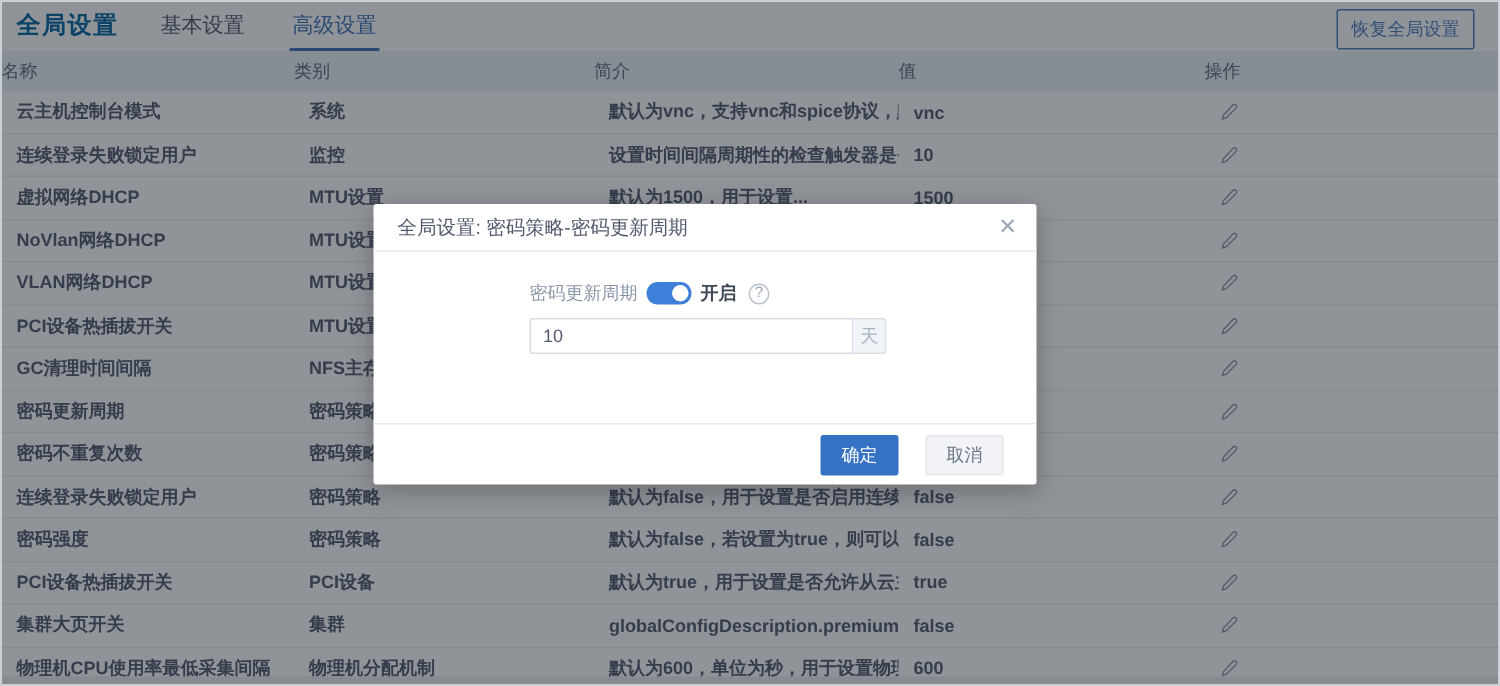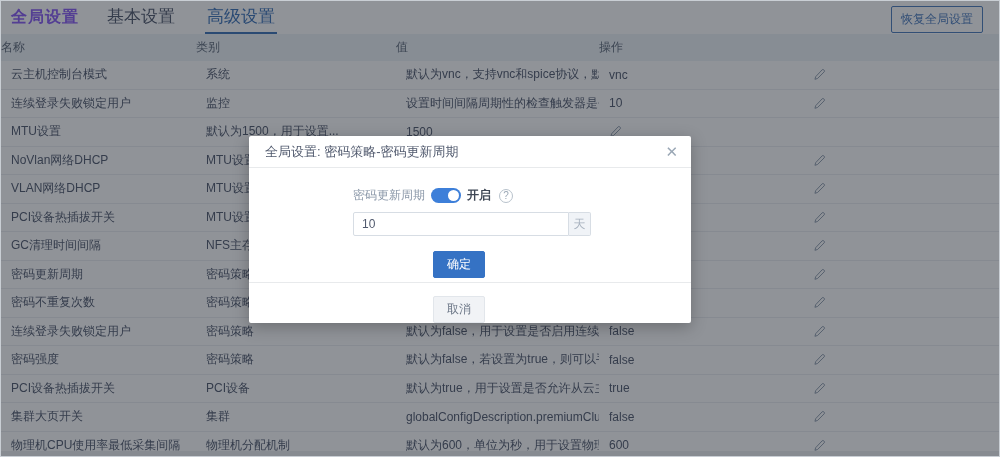--- a/index.html
+++ b/index.html
@@ -7,36 +7,36 @@
     font-family: "Liberation Sans", "DejaVu Sans", sans-serif;
     background:#e8e8e8;
     width:1000px; height:457px;
   }
   .app {
     position:relative; width:1000px; height:457px; overflow:hidden;
     background:#fff; border:1px solid #c9ced4;
   }
   
   .topbar { position:relative; height:33px; background:#fff; display:flex; align-items:stretch; }
-  .page-title { font-size:16px; font-weight:bold; color:#8b5cf6; margin-left:10px; align-self:center; letter-spacing:1px; }
+  .page-title { font-size:16px; font-weight:bold; color:#0369a1; margin-left:10px; align-self:center; letter-spacing:1px; }
   .tabs { display:flex; margin-left:26px; }
   .tab {
-    font-size:17px; color:#515a6e; padding:0 2px; margin-right:28px;
+    font-size:14px; color:#515a6e; padding:0 2px; margin-right:28px;
     display:flex; align-items:center; border-bottom:2px solid transparent; cursor:pointer;
   }
   .tab.active { color:#3c73b9; border-bottom-color:#3c73b9; }
   .restore-btn {
     position:absolute; right:16px; top:5px; font-size:12px; color:#4c7dbf;
     background:#fff; border:1px solid #4c7dbf; border-radius:2px; padding:4px 9px; cursor:pointer;
   }
   
   .grid-cols { display:grid; grid-template-columns:195px 200px 203px 204px auto; align-items:center; }
   .thead { height:27px; background:#eef3f8; font-size:12px; color:#5f6b7a; }
   .thead > div { white-space:nowrap; overflow:hidden; }
-  .trow { height:28.5px; border-bottom:1px solid #ebeef2; font-size:12px; color:#515a6e; background:#fff; }
+  .trow { height:28.5px; border-bottom:1px solid #ebeef2; font-size:12px; color:#515a6e; background:#fff;font-weight:bold; }
   .trow > div { padding-left:10px; white-space:nowrap; overflow:hidden; text-overflow:clip; }
   .cell-action svg { display:block; }
   .bottom-strip { position:absolute; left:0; right:0; bottom:0; height:5px; background:#eef0f2; }
   
   .overlay { position:absolute; inset:0; background:rgba(22,30,40,0.48); z-index:5; }
   .modal {
     position:absolute; left:248px; top:135px; width:442px; height:187px; z-index:10;
     background:#fff; border-radius:2px; box-shadow:0 4px 16px rgba(0,0,0,0.25);
   }
   .modal-header {
@@ -73,21 +73,21 @@
     width:22px; background:#f0f3f7; border:1px solid #d7dde4; border-left:none;
     border-radius:0 2px 2px 0; color:#a8b2bf; font-size:12px;
     display:flex; align-items:center; justify-content:center;
   }
   .hint-box {
     width:238px; margin-top:8px; background:#f2f5f9; border-left:3px solid #46566c;
     padding:8px 12px; font-size:12px; color:#4e5a6b;
   }
   .modal-footer {
     position:absolute; left:0; right:0; bottom:0; height:41px; border-top:1px solid #e8eaec;
-    display:flex; align-items:center; justify-content:flex-end; padding-right:22px; gap:18px;flex-direction:column;
+    display:flex; align-items:center; justify-content:flex-end; padding-right:22px; gap:18px;
   }
   .btn { font-size:12px; border-radius:2px; padding:4px 13px; cursor:pointer; font-family:inherit; }
   .btn-ok { background:#3572c4; border:1px solid #3572c4; color:#fff; }
   .btn-cancel { background:#f1f3f6; border:1px solid #e2e6eb; color:#6b7686; }
 </style>
 </head>
 <body>
 
 <div class="app">
 
@@ -96,20 +96,21 @@
     <div class="tabs">
       <div class="tab">基本设置</div>
       <div class="tab active">高级设置</div>
     </div>
     <button class="restore-btn">恢复全局设置</button>
   </div>
 
   <div class="thead grid-cols">
     <div>名称</div>
     <div>类别</div>
+    <div>简介</div>
     <div>值</div>
     <div>操作</div>
   </div>
 
   <div>
       <div class="trow grid-cols">
         <div class="cell-name">云主机控制台模式</div>
         <div class="cell-category">系统</div>
         <div class="cell-description">默认为vnc，支持vnc和spice协议，默认为vnc，用...</div>
         <div class="cell-value">vnc</div>
@@ -124,20 +125,21 @@
         <div class="cell-category">监控</div>
         <div class="cell-description">设置时间间隔周期性的检查触发器是否已恢复, 单位...</div>
         <div class="cell-value">10</div>
         <div class="cell-action">
           <svg width="13" height="13" viewBox="0 0 16 16">
             <path d="M11.2 2.3a1.5 1.5 0 0 1 2.1 0l.4.4a1.5 1.5 0 0 1 0 2.1L5.6 12.9l-3.2 1 .9-3.2z" fill="none" stroke="#8494a6" stroke-width="1.1"></path>
           </svg>
         </div>
       </div>
       <div class="trow grid-cols">
+        <div class="cell-name">虚拟网络DHCP</div>
         <div class="cell-category">MTU设置</div>
         <div class="cell-description">默认为1500，用于设置...</div>
         <div class="cell-value">1500</div>
         <div class="cell-action">
           <svg width="13" height="13" viewBox="0 0 16 16">
             <path d="M11.2 2.3a1.5 1.5 0 0 1 2.1 0l.4.4a1.5 1.5 0 0 1 0 2.1L5.6 12.9l-3.2 1 .9-3.2z" fill="none" stroke="#8494a6" stroke-width="1.1"></path>
           </svg>
         </div>
       </div>
       <div class="trow grid-cols">

